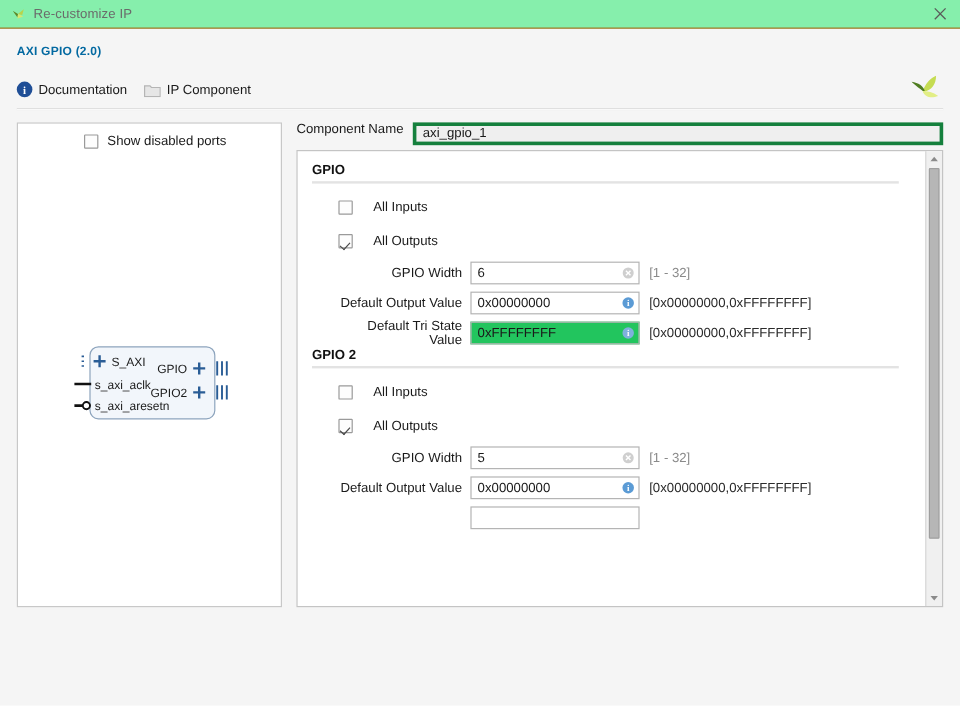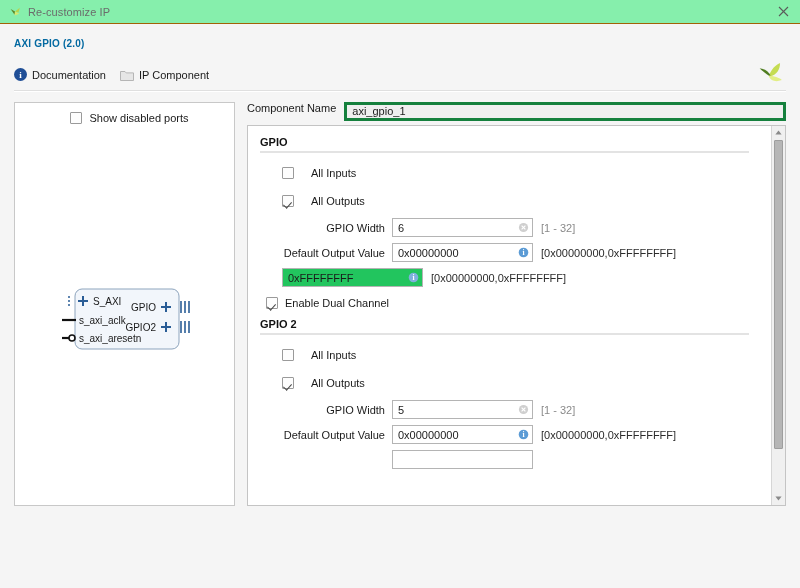--- a/index.html
+++ b/index.html
@@ -516,37 +516,34 @@
                     <svg width="11" height="11" viewBox="0 0 11 11">
                       <circle cx="5.5" cy="5.5" r="4.8" fill="#5b9bd5"></circle>
                       <text x="5.5" y="8.4" text-anchor="middle" font-family="Liberation Serif, serif" font-size="7.5" fill="#ffffff" font-weight="bold">i</text>
                     </svg>
                   </span>
                 </span>
                 <span class="hint dark">[0x00000000,0xFFFFFFFF]</span>
               </div>
 
               <div class="frow">
+                <span class="frow-label">Default Tri State Value</span>
                 <span class="field disabled">
                   <span class="field-value">0xFFFFFFFF</span>
                   <span class="field-icon">
                     <svg width="11" height="11" viewBox="0 0 11 11">
                       <circle cx="5.5" cy="5.5" r="4.8" fill="#7fb0dd"></circle>
                       <text x="5.5" y="8.4" text-anchor="middle" font-family="Liberation Serif, serif" font-size="7.5" fill="#ffffff" font-weight="bold">i</text>
                     </svg>
                   </span>
                 </span>
                 <span class="hint dark">[0x00000000,0xFFFFFFFF]</span>
               </div>
             </div>
 
-            <div class="dual-row">
-              <span class="cb checked"></span>
-              <span class="cb-label">Enable Dual Channel</span>
-            </div>
           </div>
 
           <div>
             <div class="section-title">GPIO 2</div>
             <div class="section-rule"></div>
 
             <div class="form-rows">
               <div class="frow cbrow">
                 <span class="cb-inline">
                   <span class="cb"></span>

